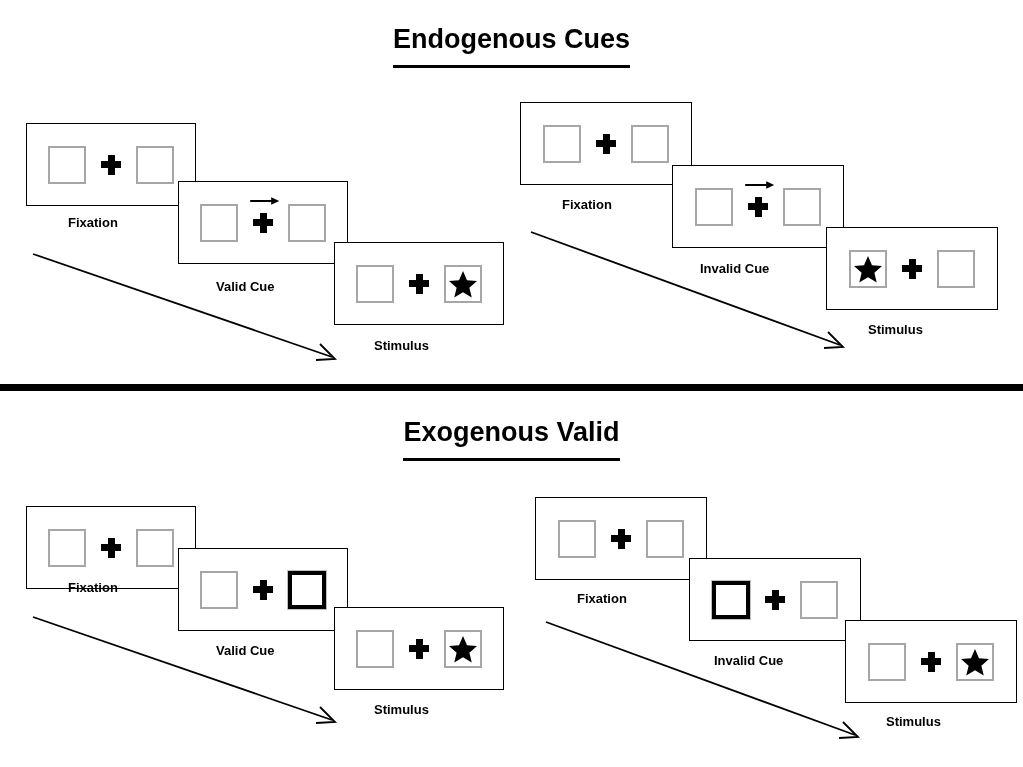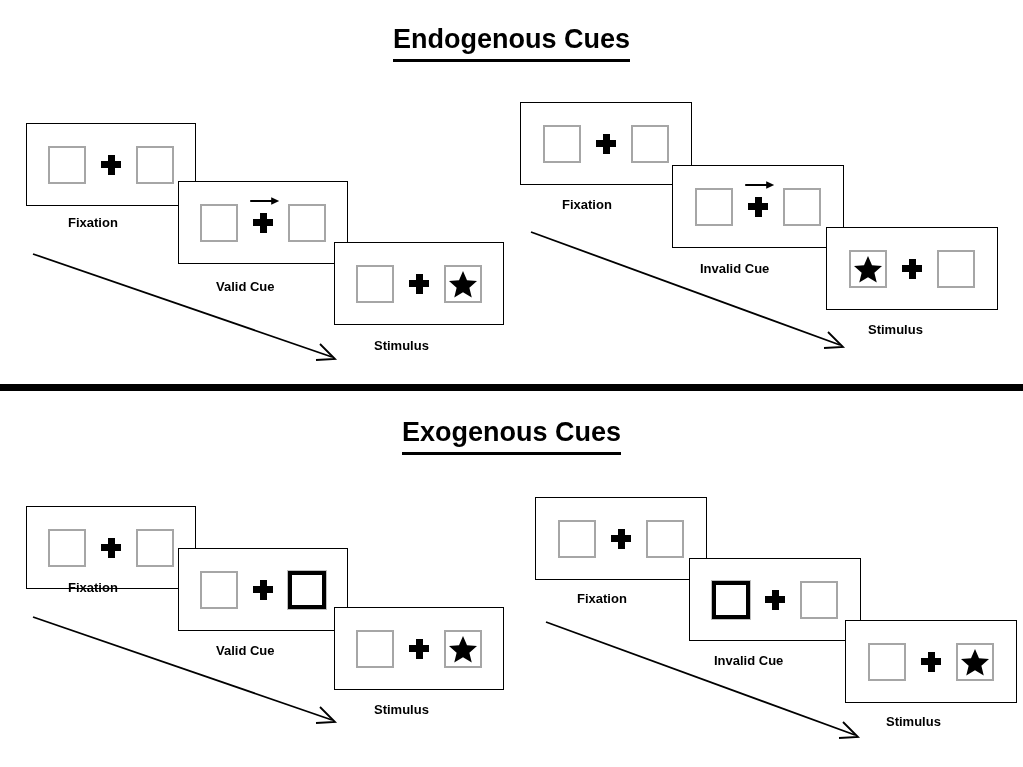--- a/index.html
+++ b/index.html
@@ -22,21 +22,21 @@
     left: 0;
     width: 1023px;
     text-align: center;
     font-size: 27px;
     font-weight: bold;
     letter-spacing: 0px;
     color: #000000;
   }
   .section-title span {
     border-bottom: 3px solid #000000;
-    padding-bottom: 4px;
+    padding-bottom: 10px;
     display: inline-block;
   }
   #title-endogenous { top: 24px; }
   #title-exogenous  { top: 417px; }
 
   
   .divider {
     position: absolute;
     left: 0;
     top: 384px;
@@ -208,21 +208,21 @@
 <div class="stage-label" style="left:868px; top:322px;">Stimulus</div>
 
 <svg class="flow-arrow" style="left:528px; top:228px; width:330px; height:128px;" viewBox="0 0 330 128">
   <line x1="3" y1="4" x2="312" y2="117" stroke="#000" stroke-width="1.8"></line>
   <path d="M 300 104 L 315 119 L 296 120" fill="none" stroke="#000" stroke-width="1.8"></path>
 </svg>
 
 <div class="divider"></div>
 
 <div class="section-title" id="title-exogenous">
-  <span>Exogenous Cues</span>
+  <span>Exogenous Valid</span>
 </div>
 
 <div class="panel" style="left:26px; top:506px; width:170px; height:83px;">
   <div class="panel-inner">
     <div class="sq"></div>
     <div class="plus"></div>
     <div class="sq"></div>
   </div>
 </div>
 <div class="stage-label" style="left:68px; top:580px;">Fixation</div>

